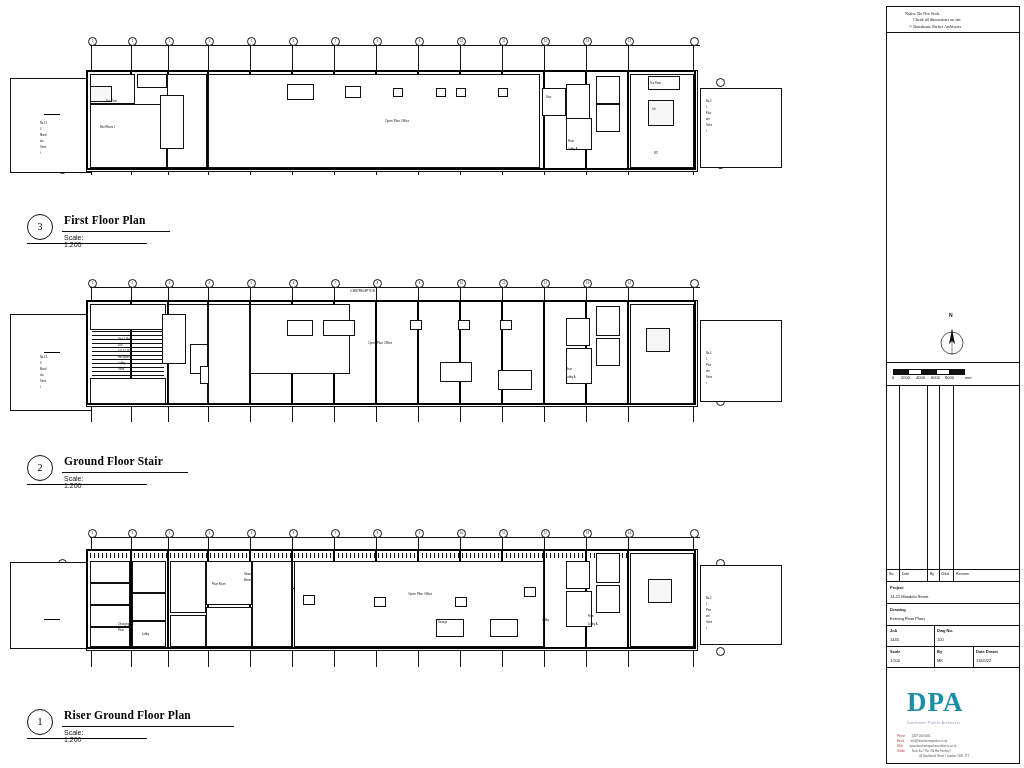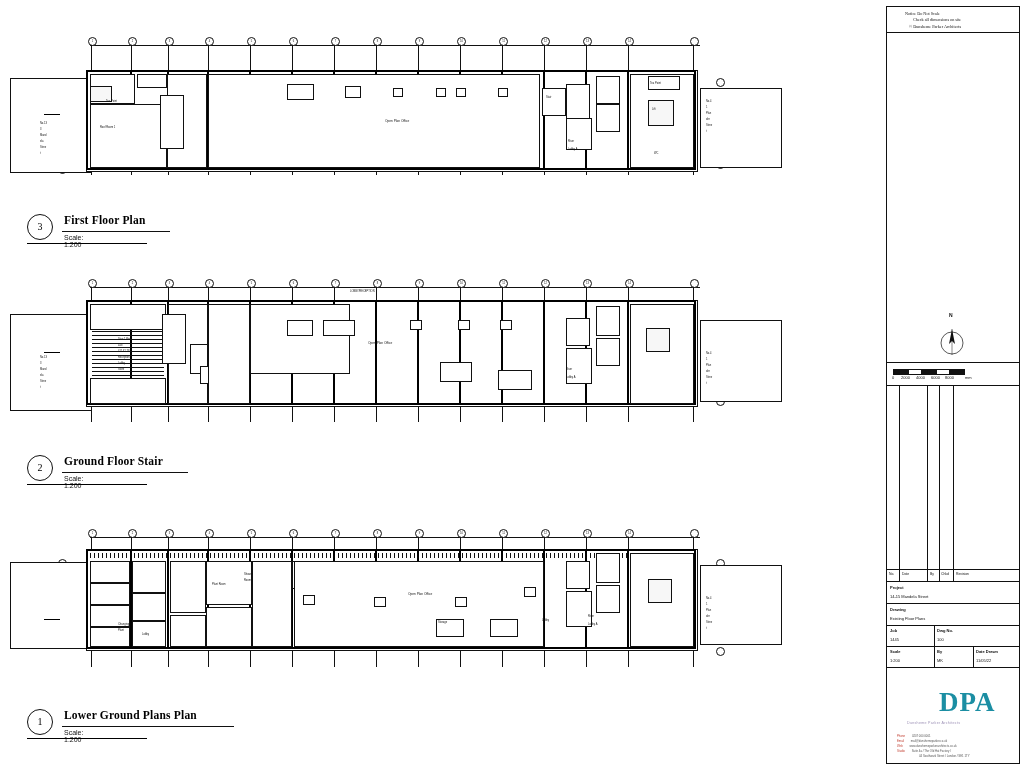--- a/index.html
+++ b/index.html
@@ -411,21 +411,21 @@
     <div class="tiny" style="left:706px;top:100px;">No.4</div>
     <div class="tiny" style="left:706px;top:106px;">1</div>
     <div class="tiny" style="left:706px;top:112px;">Plan</div>
     <div class="tiny" style="left:706px;top:118px;">der</div>
     <div class="tiny" style="left:706px;top:124px;">Stree</div>
     <div class="tiny" style="left:706px;top:130px;">t</div>
   </div>
 
   <div class="title-row">
     <div class="tcircle" style="left:27px;top:709px;">1</div>
-    <div class="tname" style="left:64px;top:709px;">Lower Ground Plans Plan</div>
+    <div class="tname" style="left:64px;top:709px;">Riser Ground Floor Plan</div>
     <div class="tunder" style="left:62px;top:726px;width:172px;"></div>
     <div class="tscale" style="left:64px;top:729px;">Scale: 1:200</div>
     <div class="ln" style="left:27px;top:738px;width:120px;height:.7px;"></div>
   </div>
 
   <div id="tb">
 
     <div class="tbnote" style="left:18px;top:4px;">Notice  Do Not Scale</div>
     <div class="tbnote" style="left:26px;top:10px;">Check all  dimensions on site</div>
     <div class="tbnote" style="left:22px;top:17px;">© Dunsheme Parker Architects</div>
@@ -482,21 +482,21 @@
     <div class="tbline" style="left:47px;top:618px;width:.6px;height:42px;"></div>
     <div class="tbline" style="left:86px;top:639px;width:.6px;height:21px;"></div>
     <div class="tbtxt b" style="left:3px;top:642px;">Scale</div>
     <div class="tbtxt" style="left:3px;top:651px;">1:200</div>
     <div class="tbtxt b" style="left:50px;top:642px;">By</div>
     <div class="tbtxt" style="left:50px;top:651px;">MK</div>
     <div class="tbtxt b" style="left:89px;top:642px;">Date Drawn</div>
     <div class="tbtxt" style="left:89px;top:651px;">11/05/22</div>
     <div class="tbline" style="left:0;top:660px;width:132px;height:.7px;"></div>
 
-    <div class="logo" style="left:20px;top:680px;margin-left:32px;">DPA</div>
+    <div class="logo" style="left:20px;top:680px;">DPA</div>
     <div class="logosub" style="left:20px;top:714px;">Dunsheme Parker Architects</div>
     <div class="logocontact" style="left:10px;top:728px;">
       <span class="lc-key">Phone</span>
       <span class="lc-val" style="margin-left:6px;">0207 000 0001</span>
     </div>
     <div class="logocontact" style="left:10px;top:733px;">
       <span class="lc-key">Email</span>
       <span class="lc-val" style="margin-left:6px;">mail@dunshemeparker.co.uk</span>
     </div>
     <div class="logocontact" style="left:10px;top:738px;">

